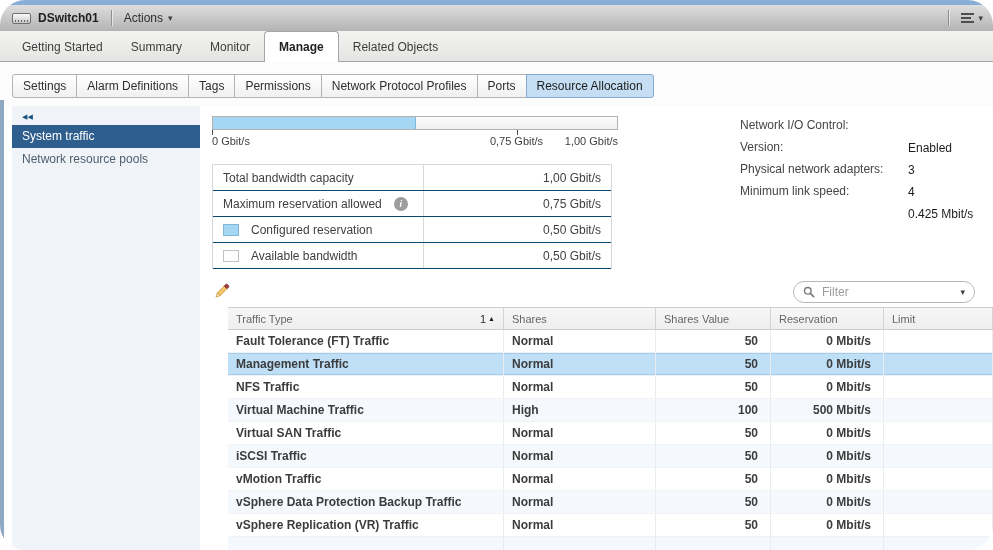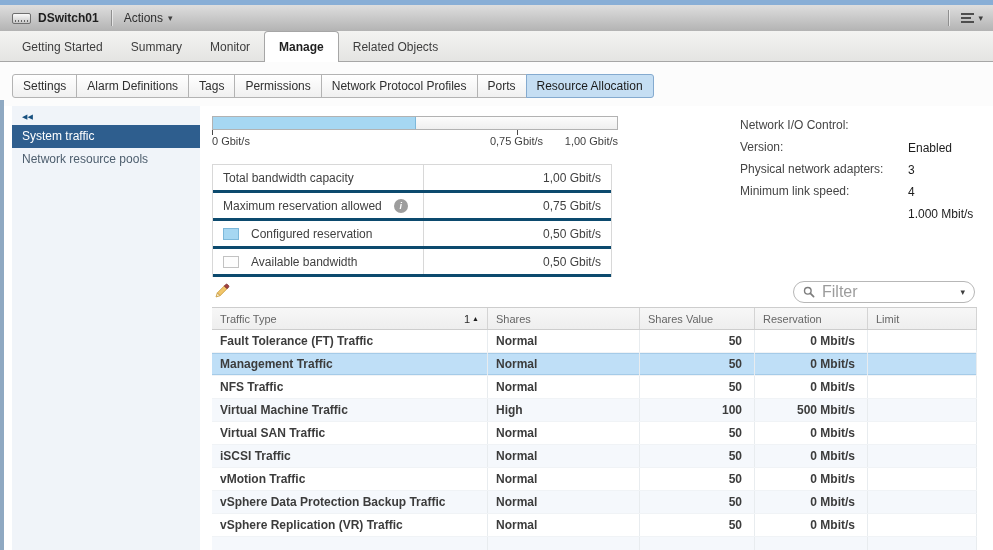--- a/index.html
+++ b/index.html
@@ -1,17 +1,17 @@
 <!DOCTYPE html>
 <html style="--top-strip: #88aed6; --titlebar-top: #dedede; --titlebar-bottom: #b3b3b3; --tabbar-top: #f3f3f1; --tabbar-bottom: #e4e4e2; --active-subtab-bg: #c5def3; --active-subtab-border: #84aacf; --sidebar-bg: #f0f4f9; --sidebar-selected-bg: #2e5e8e; --selection-row: #bfdff7; --alt-row: #f5f8fc; --bar-fill: #a6d7f2; --bar-fill-border: #7db8da; --left-edge: #8fa9c2; --header-text: #666666;"><head>
 <meta charset="utf-8">
 <style>
   html,body{margin:0;padding:0;background:#fff;}
   body{font-family:"Liberation Sans","DejaVu Sans",sans-serif;}
-  .app{position:relative;width:993px;height:550px;background:#fff;overflow:hidden;font-size:12px;color:#3f3f3f;}
+  .app{position:relative;width:993px;height:550px;background:#fff;overflow:hidden;font-size:12px;color:#3f3f3f;border-radius:25px;}
 
   
   .top-strip{position:absolute;top:0;left:0;right:0;height:5px;background:var(--top-strip,#88aed6);}
   .titlebar{position:absolute;top:5px;left:0;right:0;height:26px;background:linear-gradient(var(--titlebar-top,#dedede),var(--titlebar-bottom,#b3b3b3));border-bottom:1px solid #979797;display:flex;align-items:center;}
   .obj-icon{width:17px;height:9px;border:1px solid #6f6f6f;border-radius:2px;background:linear-gradient(#fafafa,#c8c8c8);margin-left:12px;position:relative;flex:none;}
   .obj-icon::after{content:"";position:absolute;left:2px;right:2px;bottom:1px;height:2px;background-image:repeating-linear-gradient(90deg,#666 0 1px,transparent 1px 3px);}
   .tb-title{font-weight:bold;color:#1e1e1e;margin-left:7px;}
   .tb-div{width:1px;height:16px;background:#8f8f8f;box-shadow:1px 0 0 rgba(255,255,255,.55);margin:0 12px;flex:none;}
   .actions-btn{background:none;border:none;font:inherit;color:#2f2f2f;display:flex;align-items:center;gap:5px;cursor:pointer;padding:0;}
   .caret{font-size:9px;line-height:1;color:#3f3f3f;}
@@ -51,44 +51,44 @@
   .meter-tickmarks{position:relative;height:5px;}
   .tickmark{position:absolute;top:0;width:1px;height:5px;background:#4a4a4a;}
   .meter-labels{position:relative;height:14px;font-size:11px;color:#3f3f3f;}
   .ticklabel{position:absolute;top:0;white-space:nowrap;}
   .ticklabel.left{left:0;}
   .ticklabel.center{transform:translateX(-50%);}
   .ticklabel.right{right:0;}
 
   
   .summary{position:absolute;left:212px;top:164px;width:398px;border:1px solid #d8d8d8;border-bottom:none;box-sizing:content-box;background:#fff;}
-  .sum-row{display:flex;height:25px;border-bottom:3px solid #0c4a6e;align-items:stretch;}
+  .sum-row{display:flex;height:25px;border-bottom:1px solid #0c4a6e;align-items:stretch;}
   .sum-label{flex:0 0 211px;display:flex;align-items:center;padding-left:10px;border-right:1px solid #d8d8d8;box-sizing:border-box;}
   .sum-value{flex:1;display:flex;align-items:center;justify-content:flex-end;padding-right:10px;}
   .swatch{width:16px;height:12px;margin-right:12px;border:1px solid #c2c2c2;box-sizing:border-box;flex:none;}
   .swatch.filled{background:var(--bar-fill,#a6d7f2);border-color:var(--bar-fill-border,#7db8da);}
   .swatch.empty{background:#fdfdfd;}
   .info-circle{width:14px;height:14px;border-radius:50%;background:#9d9d9d;color:#fff;font-size:9px;font-weight:bold;font-style:italic;display:flex;align-items:center;justify-content:center;margin-left:12px;flex:none;cursor:default;}
 
   
   .info-panel{position:absolute;left:740px;top:114px;}
   .info-row{display:flex;height:22px;align-items:center;}
   .info-label{width:168px;color:#454545;white-space:nowrap;}
   .info-value{color:#1d1d1d;white-space:nowrap;margin-top:46px;}
 
   
   .pencil-btn{position:absolute;left:212px;top:282px;width:20px;height:20px;background:none;border:none;padding:0;cursor:pointer;}
   .filter-box{position:absolute;left:793px;top:281px;width:182px;height:22px;border:1px solid #b7b7b7;border-radius:11px;background:#fff;display:flex;align-items:center;box-sizing:border-box;padding:0 9px;}
   .filter-box svg{flex:none;margin-right:5px;}
-  .filter-input{border:none;outline:none;flex:1;min-width:0;font:inherit;font-size:16px;color:#333;background:transparent;}
+  .filter-input{border:none;outline:none;flex:1;min-width:0;font:inherit;font-size:12px;color:#333;background:transparent;}
   .filter-input::placeholder{color:#9c9c9c;}
   .filter-caret{font-size:9px;color:#3c3c3c;line-height:1;cursor:pointer;flex:none;}
 
   
-  .traffic-table{position:absolute;left:212px;top:307px;width:765px;height:243px;overflow:hidden;}
+  .traffic-table{position:absolute;left:228px;top:307px;width:765px;height:243px;overflow:hidden;}
   .t-header{display:flex;height:23px;background:linear-gradient(#f7f7f7,#eeeeee);border-top:1px solid #cdcdcd;border-bottom:1px solid #cdcdcd;box-sizing:border-box;}
   .th{font-size:11px;color:var(--header-text,#666);display:flex;align-items:center;padding:0 8px;border-right:1px solid #d4d4d4;box-sizing:border-box;cursor:pointer;white-space:nowrap;overflow:hidden;}
   .th .sort{margin-left:auto;display:flex;align-items:center;gap:2px;color:#2b2b2b;font-size:11px;}
   .sort-arrow{font-size:7px;color:#1c1c1c;}
   .t-body .tr{display:flex;height:23px;box-sizing:border-box;background:#fff;cursor:pointer;border-bottom:1px solid #f0f3f6;font-weight:bold;}
   .t-body .tr:nth-child(even){background:var(--alt-row,#f5f8fc);}
   .t-body .tr.selected{background:var(--selection-row,#bfdff7);box-shadow:inset 0 1px 0 #a5cbe8,inset 0 -1px 0 #a5cbe8;}
   .td{display:flex;align-items:center;padding:0 8px;border-right:1px solid #e8ecef;box-sizing:border-box;white-space:nowrap;overflow:hidden;color:#3c3c3c;}
   .td.num{justify-content:flex-end;padding-right:12px;}
 </style>
@@ -202,21 +202,21 @@
       <div class="info-row">
         <span class="info-label">Version:</span>
         <span class="info-value">3</span>
       </div>
       <div class="info-row">
         <span class="info-label">Physical network adapters:</span>
         <span class="info-value">4</span>
       </div>
       <div class="info-row">
         <span class="info-label">Minimum link speed:</span>
-        <span class="info-value">1.000 Mbit/s</span>
+        <span class="info-value">0.425 Mbit/s</span>
       </div>
     </div>
 
   <button class="pencil-btn">
     <svg width="17" height="17" viewBox="0 0 16 16">
       <path d="M3.1 10.3 L9.7 3.7 L12.3 6.3 L5.7 12.9 Z" fill="#f2c66a" stroke="#c79b3b" stroke-width="0.8"></path>
       <path d="M9.7 3.7 L11.1 2.3 C11.5 1.9 12.2 1.9 12.6 2.3 L13.7 3.4 C14.1 3.8 14.1 4.5 13.7 4.9 L12.3 6.3 Z" fill="#a04040" stroke="#7c2e2e" stroke-width="0.8"></path>
       <path d="M3.1 10.3 L5.7 12.9 L1.9 14.1 Z" fill="#f8ead0" stroke="#c79b3b" stroke-width="0.8"></path>
     </svg>
   </button>

